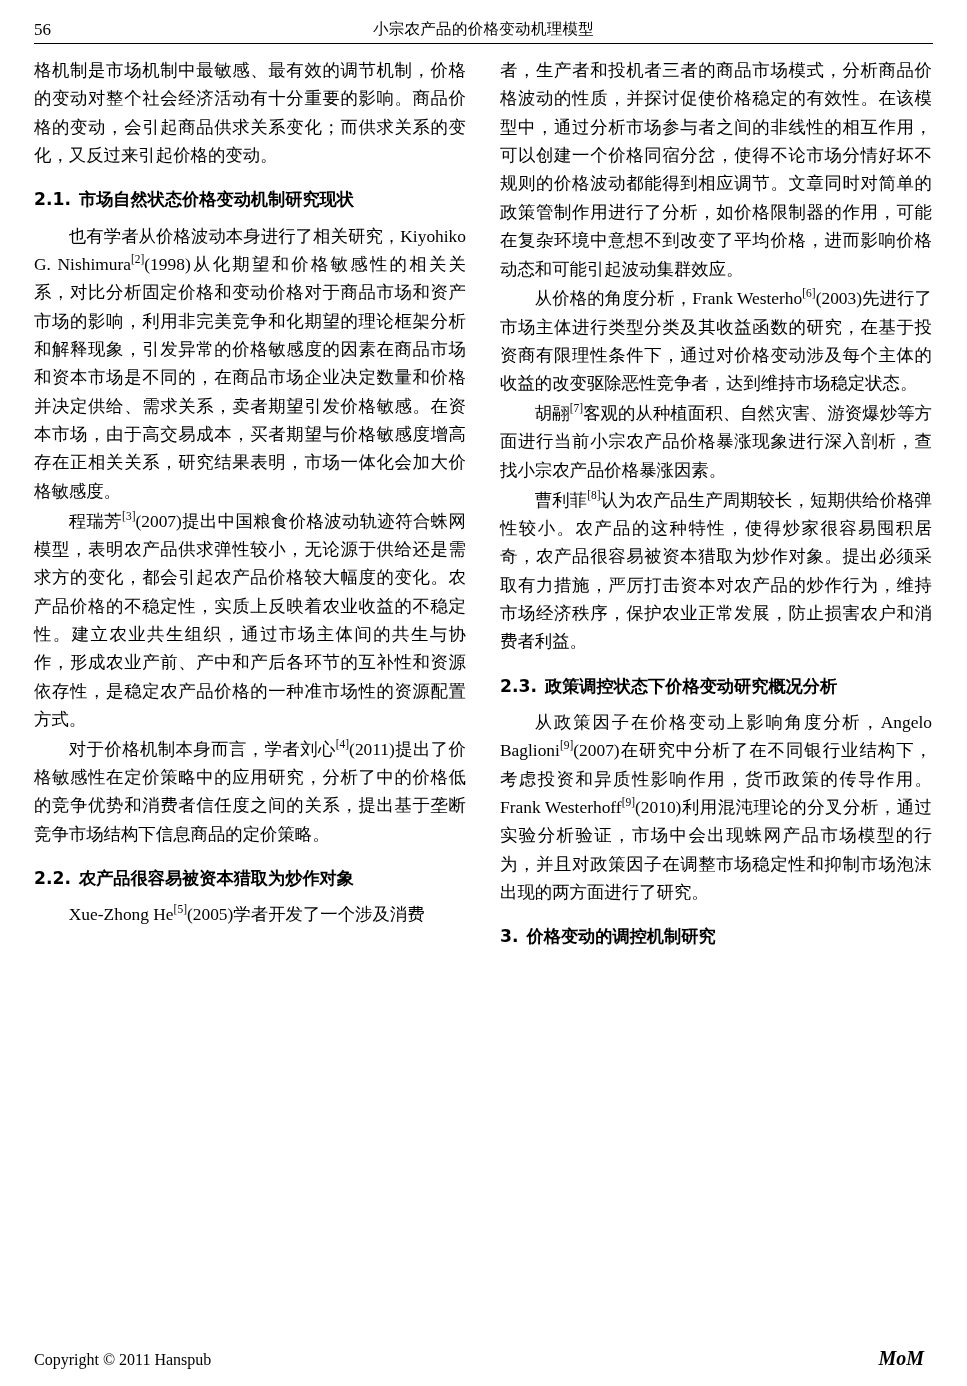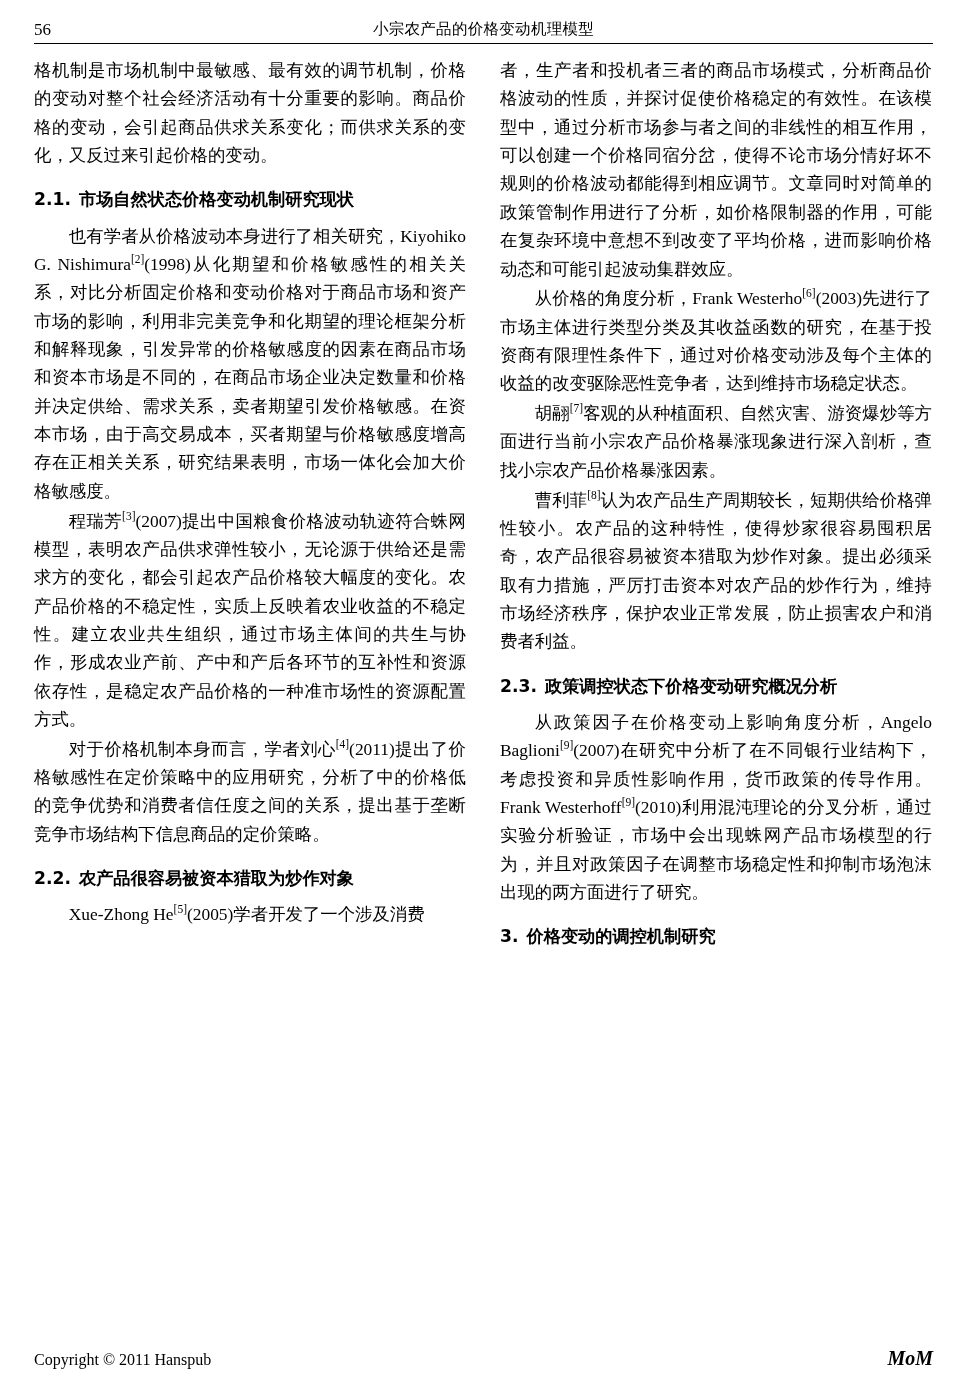--- a/index.html
+++ b/index.html
@@ -84,21 +84,21 @@
     vertical-align: super;
     line-height: 0;
   }
   .latin {
     font-family: "Liberation Serif", serif;
   }
   
   .footer {
     position: absolute;
     left: 34px;
-    right: 34px;
+    right: 43px;
     bottom: 16px;
     display: flex;
     justify-content: space-between;
     align-items: baseline;
     font-size: 16px;
   }
   .footer .copyright {
     font-family: "Liberation Serif", serif;
   }
   .footer .journal {

